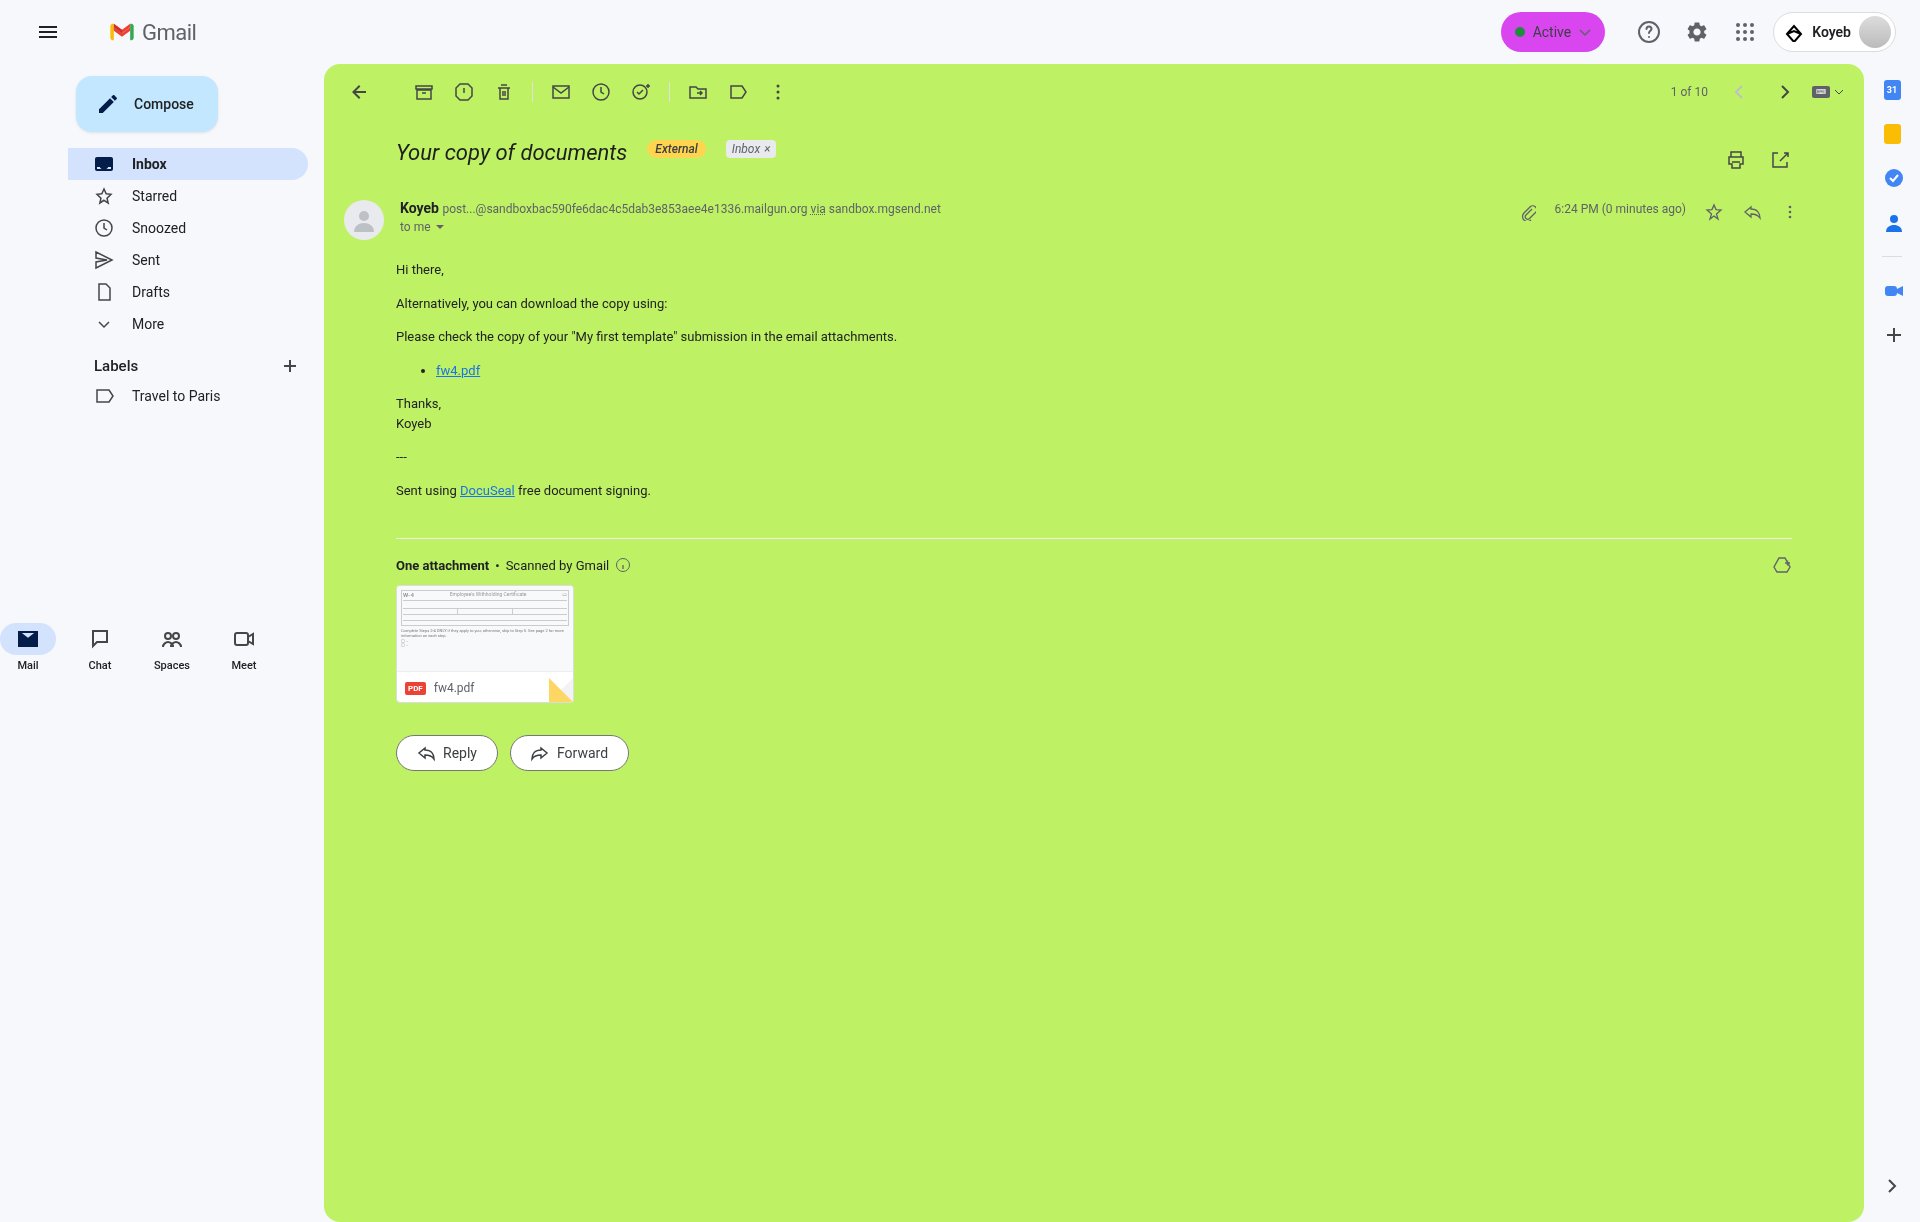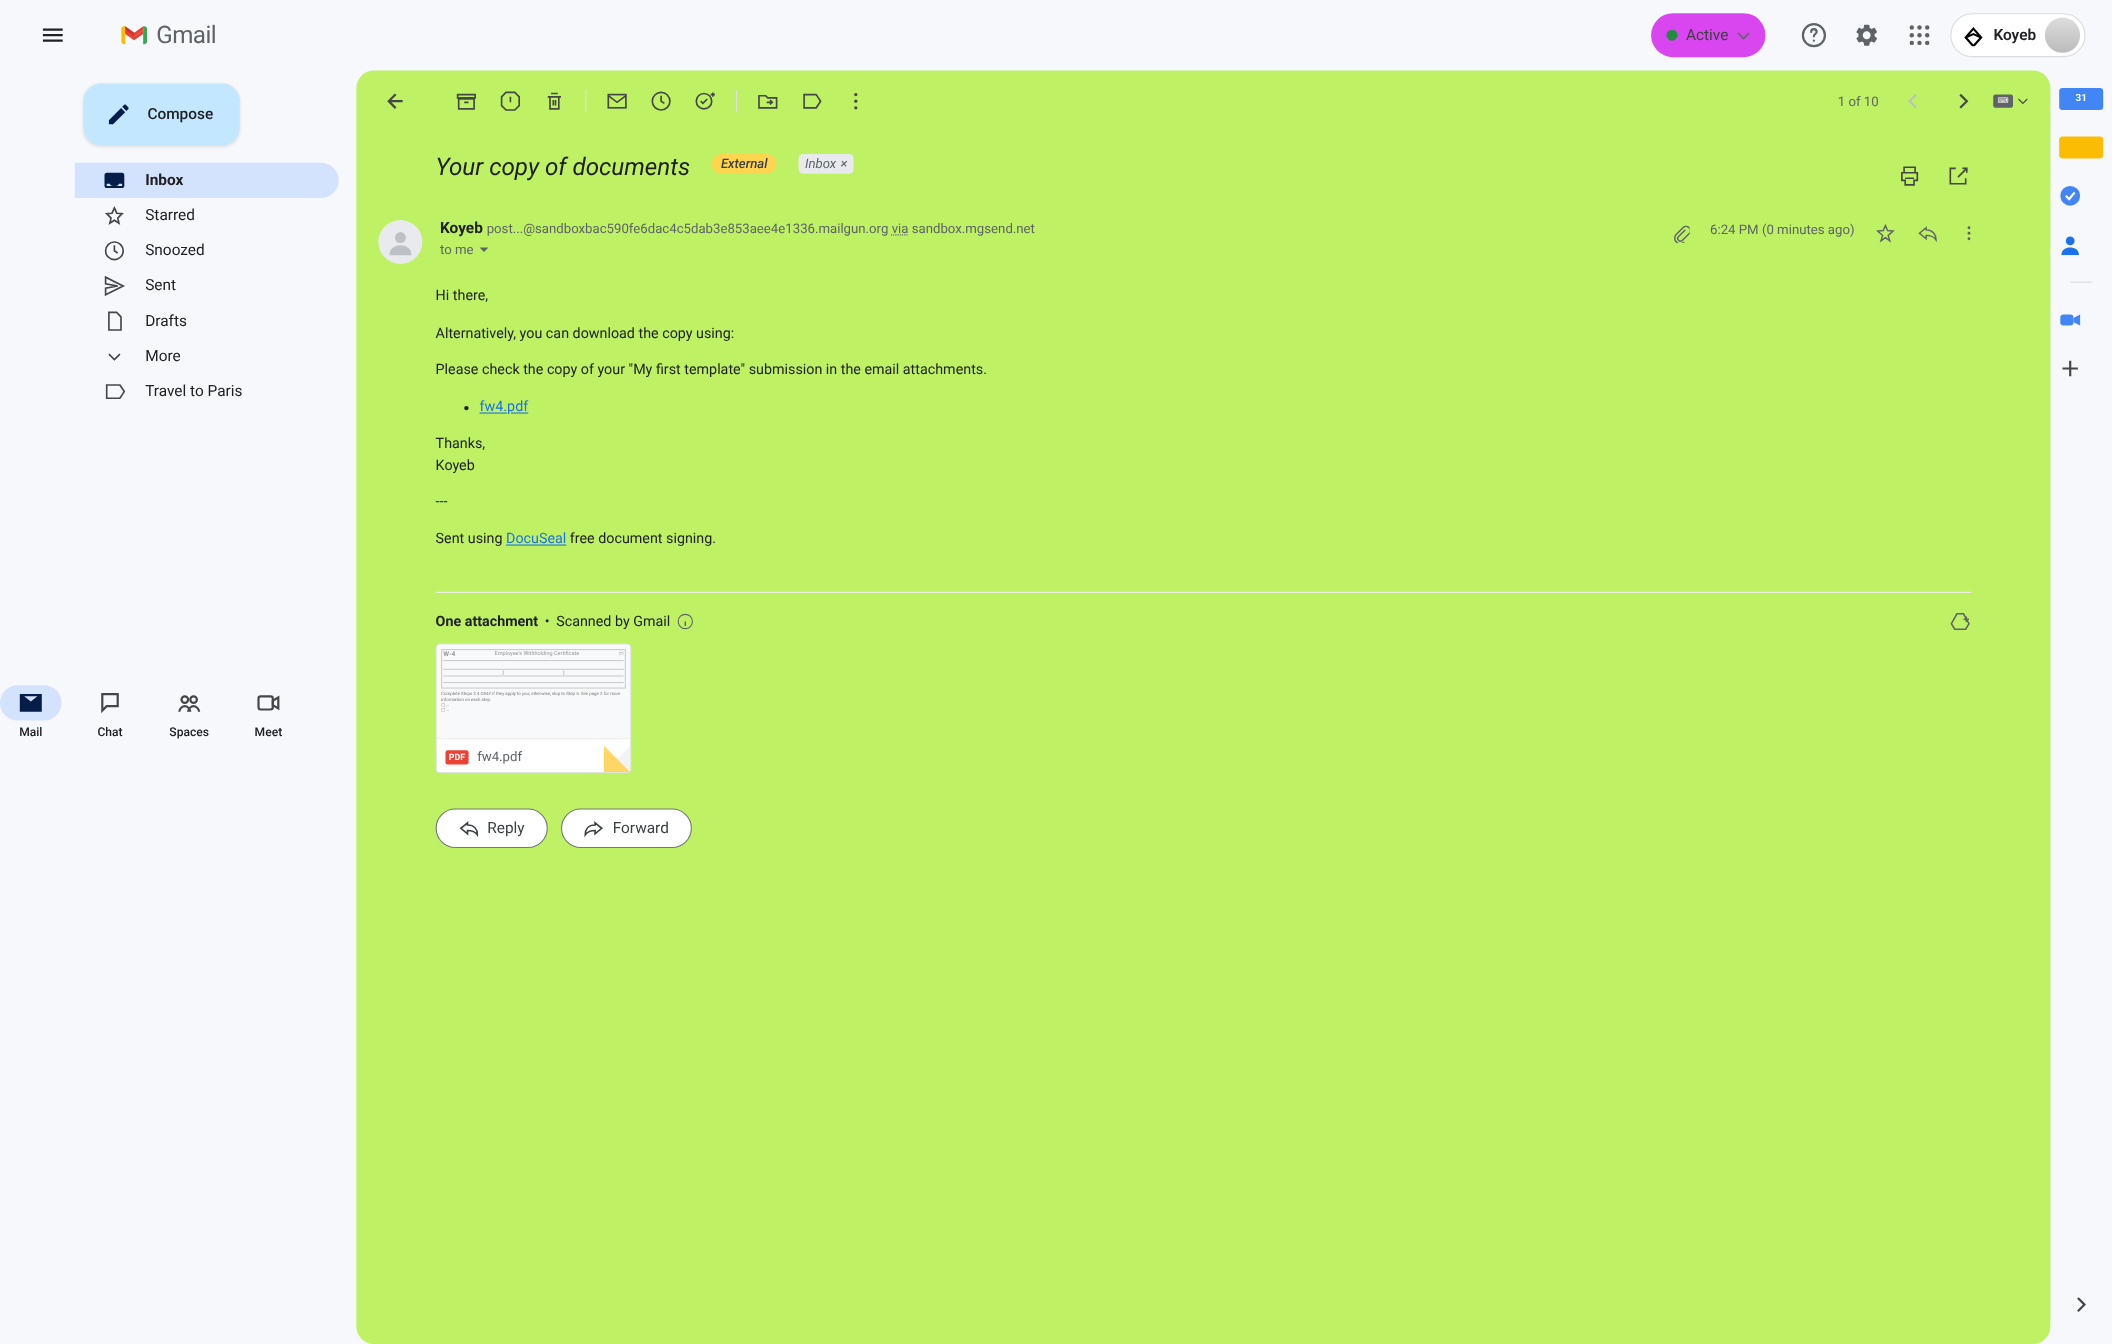--- a/index.html
+++ b/index.html
@@ -80,21 +80,21 @@
 .pdf-badge { background:#ea4335; color:#fff; font-size:8px; font-weight:700; padding:2px 3px; border-radius:2px;}
 .fold { position:absolute; bottom:0; right:0; width:0; height:0; border-style:solid; border-width: 0 0 24px 24px; border-color: transparent transparent #f1f3f4 transparent;}
 .fold::after { content:''; position:absolute; bottom:-24px; right:0; width:0; height:0; border-style:solid; border-width: 24px 0 0 24px; border-color: transparent transparent transparent #fdd663;}
 .drive-add { margin-left:auto; color:#5f6368;}
 
 .reply-row { display:flex; gap:12px; padding: 32px 72px;}
 .reply-btn { border:1px solid #747775; border-radius:20px; height:36px; padding: 0 20px; display:flex; align-items:center; gap:8px; font-size:14px; color:#3c4043; cursor:pointer; background:#fff;}
 
 
 .rrail { width:56px; display:flex; flex-direction:column; align-items:center; padding-top:16px; gap:24px;}
-.rrail-item { width:40px; height:20px; cursor:pointer; border-radius:2px;}
+.rrail-item { width:17px; height:20px; cursor:pointer; border-radius:2px;}
 .rr-sep { width:20px; height:1px; background:#dadce0;}
 .rr-expand { margin-top:auto; margin-bottom:16px; width:40px; height:40px; display:flex; align-items:center; justify-content:center; cursor:pointer;}
 
 svg { display:block; }
 .fill-cur path, .fill-cur rect, .fill-cur circle { fill: currentColor; }
 </style>
 </head>
 <body>
 
 <div class="header">
@@ -232,20 +232,28 @@
       <svg width="20" height="20">
           <path d="M5 2h7l4 4v12H5z" stroke="#444746" stroke-width="1.5" fill="none"></path>
         </svg>
       <span>Drafts</span>
     </div>
     <div class="nav-item">
       <svg width="20" height="20">
           <path d="M5 8l5 5 5-5" stroke="#444746" stroke-width="1.5" fill="none"></path>
         </svg>
       <span>More</span>
+    </div>
+    <div class="labels-hdr">
+      <span>Labels</span>
+      <span style="cursor:pointer">
+          <svg width="20" height="20">
+            <path d="M10 4v12M4 10h12" stroke="#444746" stroke-width="2"></path>
+          </svg>
+        </span>
     </div>
     <div class="nav-item">
       <svg width="20" height="20">
           <path d="M15 4l4 6-4 6H3V4z" stroke="#444746" stroke-width="1.5" fill="none"></path>
         </svg>
       <span>Travel to Paris</span>
     </div>
   </div>
 
   <div class="main">

